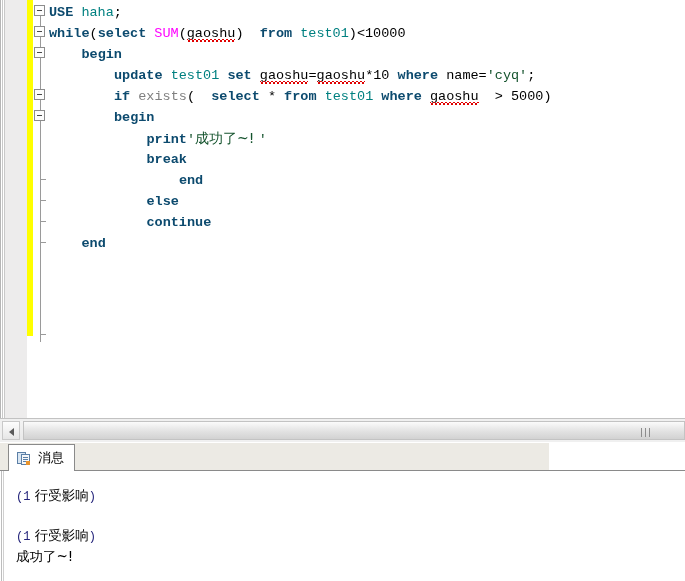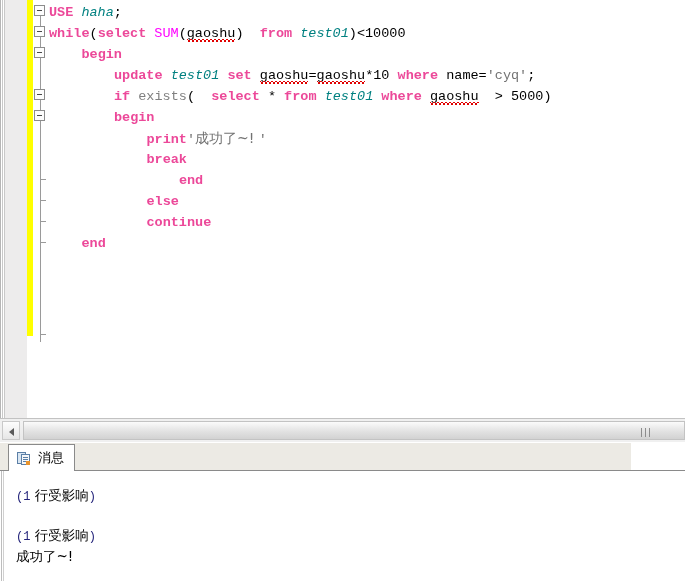--- a/index.html
+++ b/index.html
@@ -27,24 +27,24 @@
             border:1px solid #8c8c8c;background:#fdfdfd;box-sizing:border-box;}
   .fold-box:after{content:"";position:absolute;left:2px;top:4px;width:5px;height:1px;background:#4a4a4a;}
   .fold-tick{position:absolute;left:7px;width:6px;height:1px;background:#9a9a9a;}
   .fold-endcorner{position:absolute;left:7px;width:6px;height:1px;background:#9a9a9a;}
 
   
   .code{position:absolute;left:49px;top:0;width:636px;height:418px;
         font-family:"Liberation Mono","DejaVu Sans Mono",monospace;
         font-size:13.5px;line-height:21px;white-space:pre;}
   .code .ln{height:21px;display:block;}
-  .kw{color:#ec4899;font-weight:bold;}
-  .tbl{color:#008080;font-style:italic;}
+  .kw{color:#0c4a6e;font-weight:bold;}
+  .tbl{color:#008080;}
   .fn{color:#ff00ff;}
-  .str{color:#737373;text-align:center;}
+  .str{color:#14532d;text-align:center;}
   .gry{color:#808080;}
   .blk{color:#000000;}
   .sq{background-repeat:repeat-x;background-position:bottom left;
       background-image:
         radial-gradient(circle at 1px 2px, rgba(0,0,0,0) 0 0);
       border-bottom:0;
       position:relative;}
   .sq:after{
     content:"";position:absolute;left:0;right:0;bottom:-1px;height:3px;
     background-image:
@@ -66,21 +66,21 @@
             border-top:4px solid transparent;border-bottom:4px solid transparent;
             border-right:5px solid #5a5a5a;}
   .hs-thumb{position:absolute;left:23px;top:2px;width:662px;height:19px;
             background:linear-gradient(#fbfbfb,#e2e2e2 55%,#d2d2d2);
             border:1px solid #c3c3c3;box-sizing:border-box;}
   .hs-grip{position:absolute;left:617px;top:6px;width:10px;height:9px;}
   .hs-grip i{position:absolute;top:0;width:1px;height:9px;background:#8d8d8d;}
 
   
   .results{position:absolute;left:0;top:443px;width:685px;height:138px;background:#ffffff;}
-  .tabstrip{position:absolute;left:0;top:0;width:631px;height:28px;background:#eceae4;text-align:right;}
+  .tabstrip{position:absolute;left:0;top:0;width:549px;height:28px;background:#eceae4;text-align:right;}
   .tabstrip-line{position:absolute;left:0;top:27px;width:685px;height:1px;background:#8a8a8a;}
   .tab{position:absolute;left:8px;top:1px;height:27px;background:#ffffff;
        border:1px solid #8a8a8a;border-bottom:none;box-sizing:border-box;
        padding:0 10px 0 8px;display:flex;align-items:center;gap:6px;}
   .tab-label{font-family:"DejaVu Sans","Liberation Sans",sans-serif;font-size:13px;color:#000;}
   .msgicon{position:relative;width:15px;height:15px;}
   .msgicon .pg-back{position:absolute;left:0;top:1px;width:9px;height:12px;
        background:#d9e6f2;border:1px solid #5b7fa6;box-sizing:border-box;}
   .msgicon .pg-front{position:absolute;left:4px;top:3px;width:9px;height:11px;
        background:#f6f7f8;border:1px solid #5b7fa6;box-sizing:border-box;}

